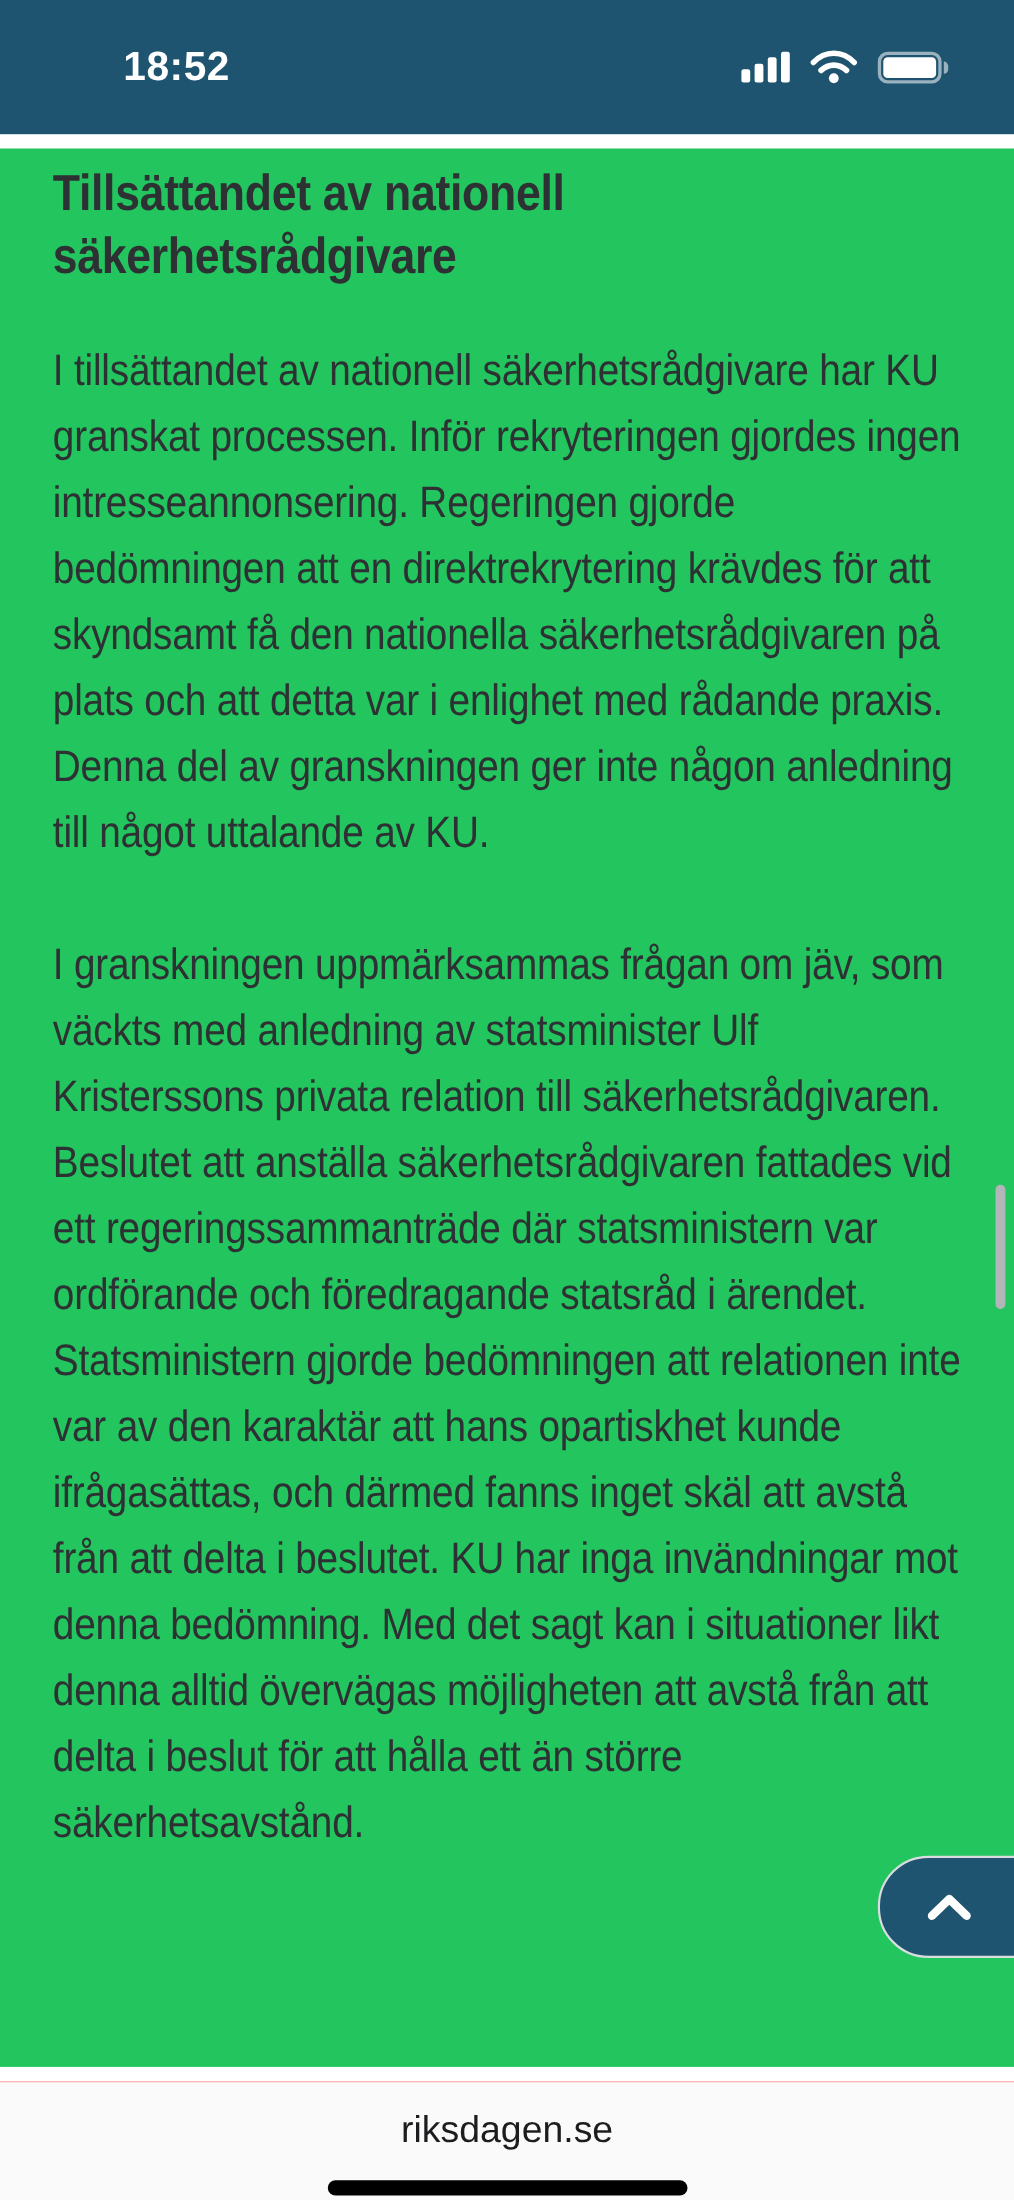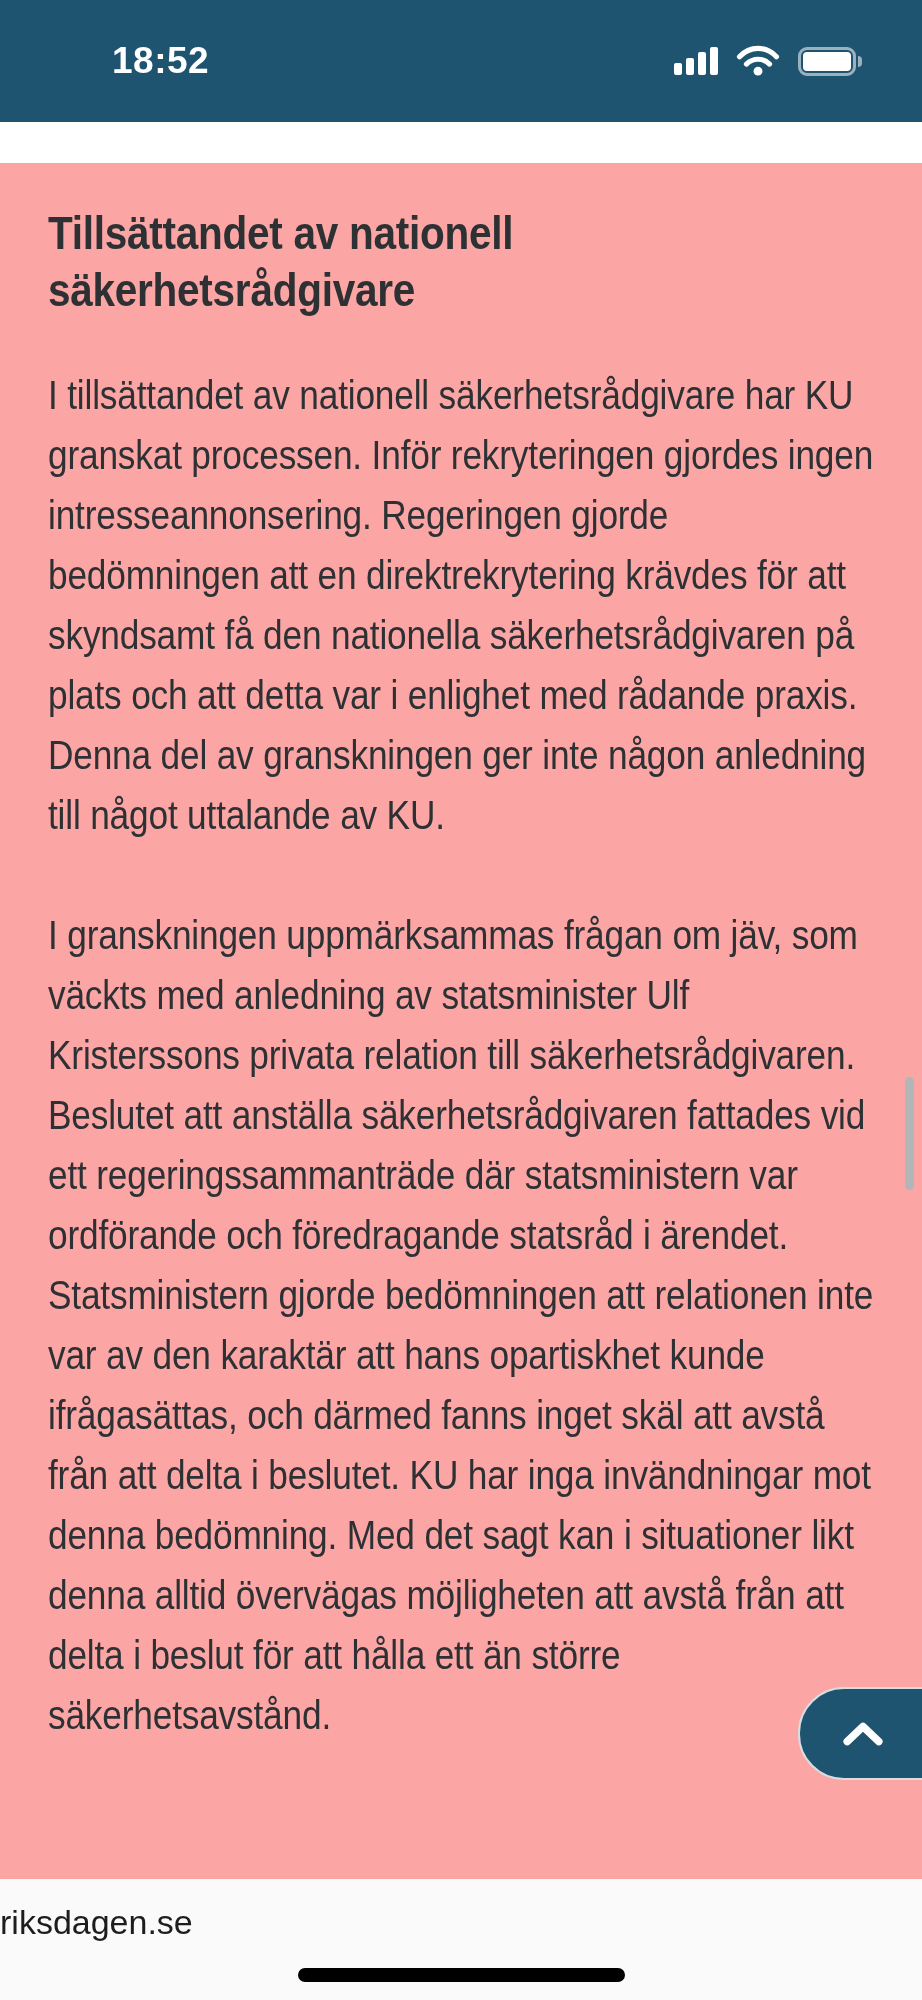--- a/index.html
+++ b/index.html
@@ -45,21 +45,21 @@
   }
   .battery-fill{width:100%;height:100%;background:#fff;border-radius:4px;}
   .battery-nub{
     width:4px;height:11px;background:rgba(255,255,255,.55);
     border-radius:0 4px 4px 0;margin-left:2px;
   }
 
   
   .content{
     position:absolute;top:135px;left:0;right:0;bottom:121px;
-    background:#fca5a5;padding:42px 48px 0;overflow:hidden;margin-top:28px;
+    background:#22c55e;padding:12px 48px 0;overflow:hidden;
   }
   .condensed{
     width:938px;
     transform:scaleX(0.881);
     transform-origin:0 0;
   }
   .content h1{
     font-size:46px;line-height:57px;font-weight:700;
     color:var(--text);margin-bottom:46px;letter-spacing:-0.3px;
   }
@@ -81,24 +81,24 @@
     border:2px solid #d9dde0;
     border-radius:46px;
     display:flex;align-items:center;
     padding-left:42px;
     cursor:pointer;
   }
   .scroll-top svg{display:block;}
 
   
   .bottom-bar{
-    position:absolute;left:0;right:0;bottom:0;height:127px;
+    position:absolute;left:0;right:0;bottom:0;height:108px;
     background:var(--bar-bg);
-    border-top:6px solid #fca5a5;
-    text-align:left;
+    border-top:1px solid #fca5a5;
+    text-align:center;
     cursor:pointer;
   }
   .url-label{
     display:inline-block;margin-top:24px;
     font-size:34px;color:#1d1d1f;letter-spacing:0;
   }
   .home-indicator{
     position:absolute;left:298px;top:89px;width:327px;height:14px;
     background:#000;border-radius:8px;
   }

